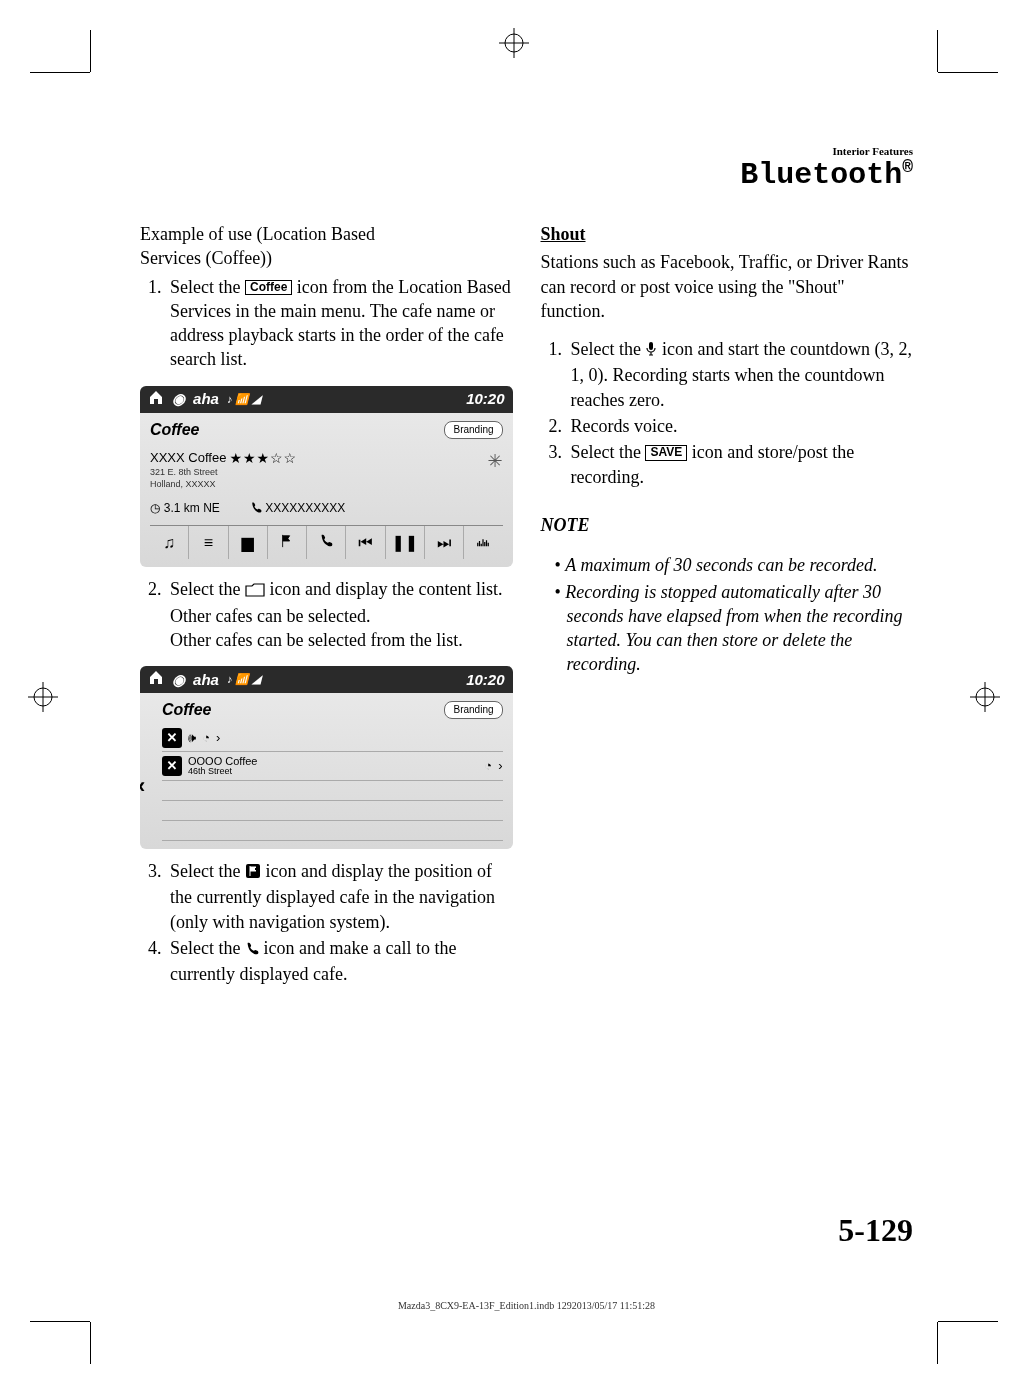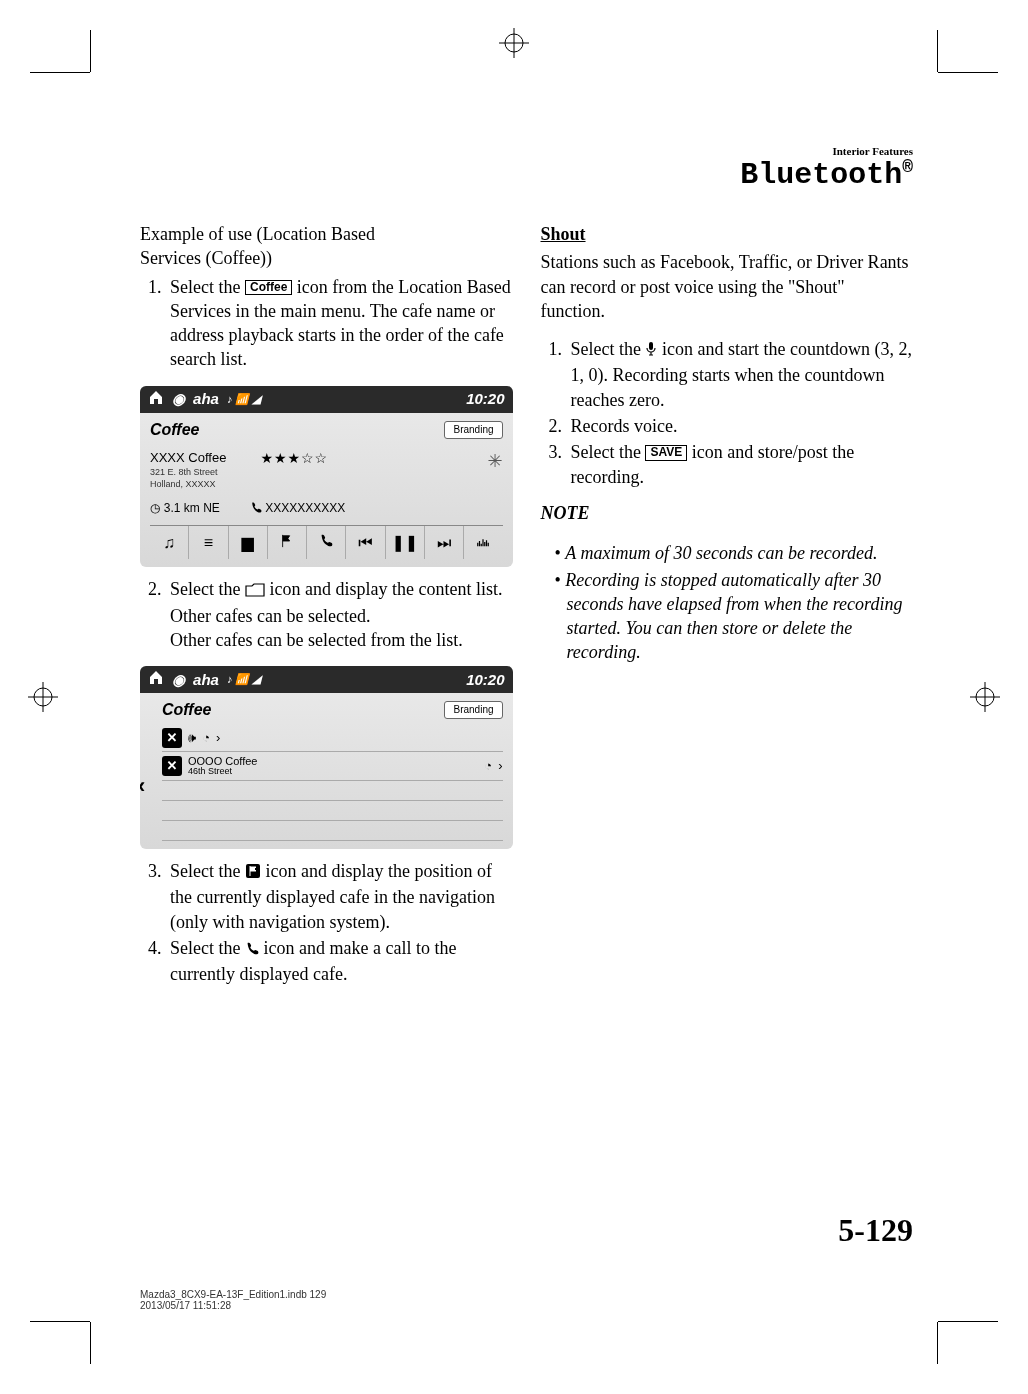--- a/index.html
+++ b/index.html
@@ -99,26 +99,26 @@
   .ss-status { font-size: 11px; display: flex; gap: 3px; align-items: center; }
   .ss-body {
     background: linear-gradient(#e8e8e8, #d8d8d8);
     padding: 6px 10px 8px 10px;
     font-family: Arial, sans-serif;
   }
   .ss-title-row { display: flex; align-items: center; justify-content: space-between; }
   .ss-title { font-weight: bold; font-style: italic; font-size: 16px; }
   .branding-btn {
     border: 1px solid #666;
-    border-radius: 3px;
+    border-radius: 8px;
     background: #fff;
     font-size: 10px;
     padding: 1px 8px;
   }
-  .ss-detail { display: flex; margin-top: 8px; gap: 34px; }
+  .ss-detail { display: flex; margin-top: 8px; gap: 3px; }
   .ss-detail-left { font-size: 11px; }
   .ss-detail-left .name { font-size: 13px; font-weight: normal; }
   .ss-detail-left .addr { font-size: 9px; color: #333; }
   .stars { font-size: 14px; letter-spacing: 1px; }
   .ss-bottom-row { display: flex; gap: 30px; margin-top: 10px; font-size: 12px; align-items: center; }
   .ss-toolbar {
     display: flex;
     border-top: 1px solid #888;
     margin-top: 8px;
   }
@@ -168,41 +168,40 @@
     font-size: 22px;
     font-weight: bold;
   }
   .ss2-wrap { position: relative; padding-left: 22px; }
 
   .underline-title {
     font-weight: bold;
     text-decoration: underline;
     margin-bottom: 4px;
   }
-  .note-label { font-weight: bold; font-style: italic; margin-top: 12px; }
+  .note-label { font-weight: bold; font-style: italic; margin-top: 24px; }
   .note-list { font-style: italic; margin-left: 14px; margin-top: 16px; }
   .note-list li { list-style: none; text-indent: -12px; padding-left: 12px; margin-bottom: 2px; }
   .note-list li::before { content: "• "; font-style: normal; }
 
   .page-num {
     position: absolute;
     right: 0;
     bottom: 40px;
     font-weight: bold;
     font-size: 32px;
   }
   .footer {
     position: absolute;
     left: 0; right: 0; bottom: -22px;
     display: flex;
     justify-content: center;
-    font-family: Liberation Sans, sans-serif;
+    font-family: Liberation Serif, serif;
     font-size: 10px;
     color: #333;
-    flex-direction: column;
   }
   .mic-svg, .phone-svg, .flag-svg { display: inline-block; vertical-align: -2px; }
 </style>
 </head>
 <body>
 
 <div class="crop-mark crop-tl-h"></div>
 <div class="crop-mark crop-tl-v"></div>
 <div class="crop-mark crop-tr-h"></div>
 <div class="crop-mark crop-tr-v"></div>

